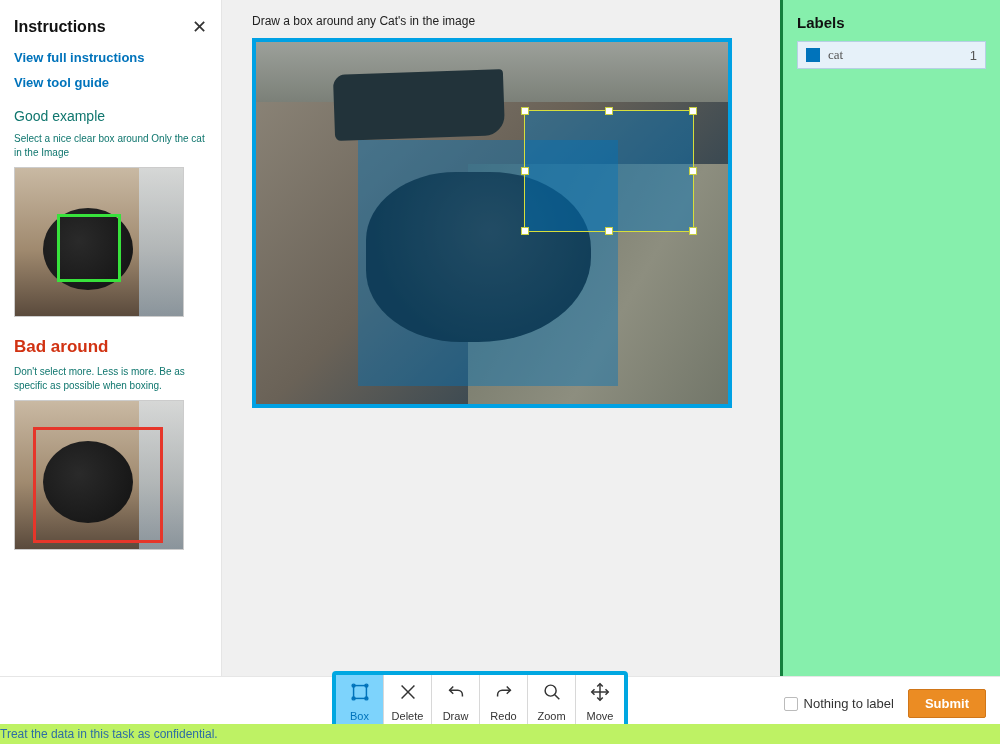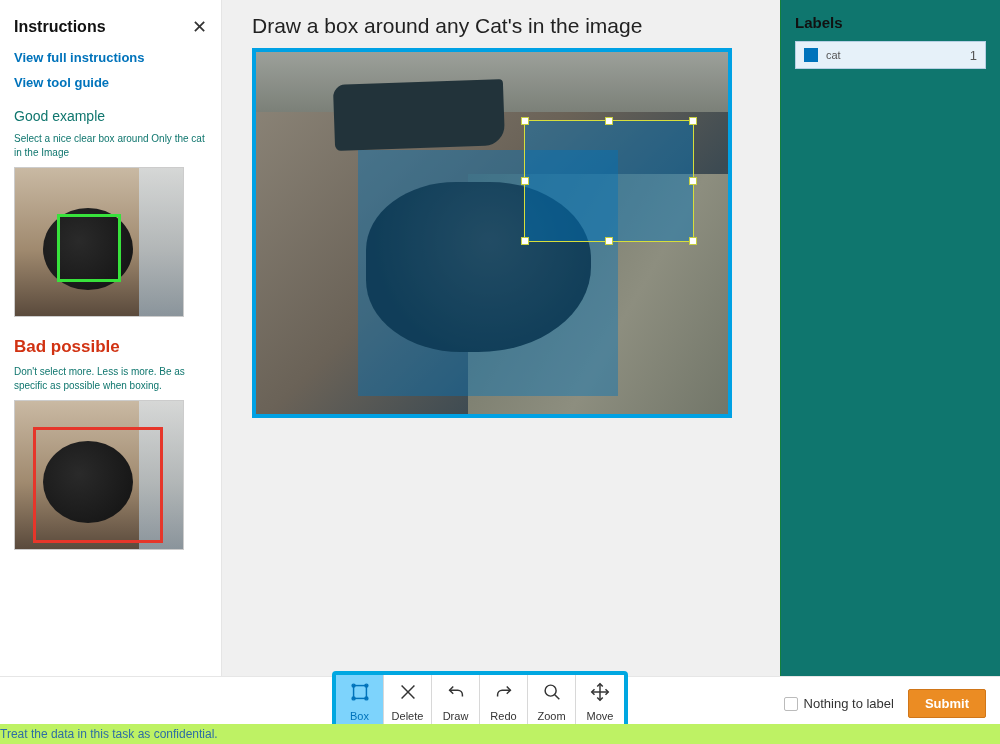--- a/index.html
+++ b/index.html
@@ -14,39 +14,39 @@
   .good { color: #0f766e; font-size: 14px; font-weight: 400; margin: 18px 0 8px 0; }
   .bad { color: #d13212; font-size: 17px; font-weight: 700; margin: 18px 0 8px 0; }
   .desc { font-size: 10px; color: #0f766e; line-height: 1.35; margin-bottom: 8px; }
   .example-img { width: 170px; height: 150px; position: relative; margin-bottom: 20px; background: linear-gradient(180deg, #c9b9a3 0%, #a08a6f 55%, #5a4a3c 100%); border: 1px solid #ccc; }
   .example-img .ellipse { position: absolute; left: 28px; top: 40px; width: 90px; height: 82px; border-radius: 50%; background: radial-gradient(circle at 40% 40%, #2a2a2a, #111); }
   .example-img .box-good { position: absolute; left: 42px; top: 46px; width: 64px; height: 68px; border: 3px solid #38e23c; }
   .example-img .box-bad { position: absolute; left: 18px; top: 26px; width: 130px; height: 116px; border: 3px solid #e6362a; }
   .example-img .lightstrip { position: absolute; right: 0; top: 0; width: 44px; height: 100%; background: linear-gradient(180deg, #dbe4ec, #9fb4c4); opacity: .7; }
   
   .canvas-pane { flex: 1; background: #f0f0f0; padding: 14px 18px 10px 30px; position: relative; display: flex; flex-direction: column; }
-  .task-title { font-size: 21px; color: #222; margin-bottom: 10px; }
+  .task-title { font-size: 12px; color: #222; margin-bottom: 10px; }
   .image-stage { width: 480px; height: 370px; border: 4px solid #00a1e4; position: relative; background: #6b6b6b; overflow: hidden; }
   .bedding { position: absolute; inset: 0; background: linear-gradient(135deg, #8f887b 0%, #6a6257 45%, #3c4a52 70%, #5a6a6f 100%); }
   .wall { position: absolute; left: 0; right: 0; top: 0; height: 60px; background: linear-gradient(180deg, #9ca09a, #7b8078); }
   .pillow { position: absolute; left: 78px; top: 30px; width: 170px; height: 66px; background: #22333a; border-radius: 12px 4px 20px 6px; transform: rotate(-2deg); }
   .catbody { position: absolute; left: 110px; top: 130px; width: 225px; height: 170px; background: radial-gradient(circle at 55% 35%, #3b3127, #1c1813 70%); border-radius: 40% 45% 50% 42%; }
   .blanket { position: absolute; right: 0; bottom: 0; width: 260px; height: 240px; background: linear-gradient(300deg, #727669 0%, #8d8e7f 40%, #6f7263 100%); }
   .annot-big { position: absolute; left: 102px; top: 98px; width: 260px; height: 246px; background: rgba(0, 115, 187, .42); }
   .annot-edit { position: absolute; left: 268px; top: 68px; width: 170px; height: 122px; background: rgba(0, 115, 187, .45); border: 1px solid #d7de3b; }
   .handle { position: absolute; width: 8px; height: 8px; background: #fff; border: 1px solid #c8d040; }
   .h-nw { left: -4px; top: -4px; } .h-n { left: calc(50% - 4px); top: -4px; } .h-ne { right: -4px; top: -4px; }
   .h-w { left: -4px; top: calc(50% - 4px); } .h-e { right: -4px; top: calc(50% - 4px); }
   .h-sw { left: -4px; bottom: -4px; } .h-s { left: calc(50% - 4px); bottom: -4px; } .h-se { right: -4px; bottom: -4px; }
   
-  .labels-pane { width: 220px; background: #0f766e; padding: 14px 14px; border-left: 1px solid #15803d; }
+  .labels-pane { width: 220px; background: #86efac; padding: 14px 14px; border-left: 3px solid #15803d; }
   .labels-pane h3 { font-size: 15px; font-weight: 700; margin-bottom: 10px; }
   .label-row { display: flex; align-items: center; border: 1px solid #b6d0e4; background: #e6f1f9; height: 28px; padding: 0 8px; }
   .swatch { width: 14px; height: 14px; background: #0073bb; margin-right: 8px; }
-  .label-name { color: #555; font-size: 11px; flex: 1; }
+  .label-name { color: #555; font-size: 13px; flex: 1; font-family: Liberation Serif, serif; }
   .label-key { color: #555; font-size: 13px; }
   
   .footer { height: 68px; background: #fff; position: relative; border-top: 1px solid #e6e6e6; }
   .toolbox { position: absolute; left: 332px; top: -6px; border: 4px solid #00a7e1; border-radius: 4px; display: flex; background: #fff; height: 60px; }
   .tool { width: 48px; display: flex; flex-direction: column; align-items: center; justify-content: center; border-right: 1px solid #d8d8d8; cursor: pointer; }
   .tool:last-child { border-right: none; }
   .tool.wide { width: 66px; }
   .tool svg { width: 22px; height: 22px; stroke: #333; fill: none; stroke-width: 1.6; }
   .tool.active svg { stroke: #0073bb; }
   .tool.active .tlabel { color: #0073bb; }
@@ -72,21 +72,21 @@
     <a href="#" class="link">View tool guide</a>
 
     <div class="good">Good example</div>
     <p class="desc">Select a nice clear box around Only the cat in the Image</p>
     <div class="example-img">
       <div class="lightstrip"></div>
       <div class="ellipse"></div>
       <div class="box-good"></div>
     </div>
 
-    <div class="bad">Bad possible</div>
+    <div class="bad">Bad around</div>
     <p class="desc">Don't select more. Less is more. Be as specific as possible when boxing.</p>
     <div class="example-img">
       <div class="lightstrip"></div>
       <div class="ellipse"></div>
       <div class="box-bad"></div>
     </div>
   </aside>
 
   <section class="canvas-pane">
     <div class="task-title">Draw a box around any Cat's in the image</div>

